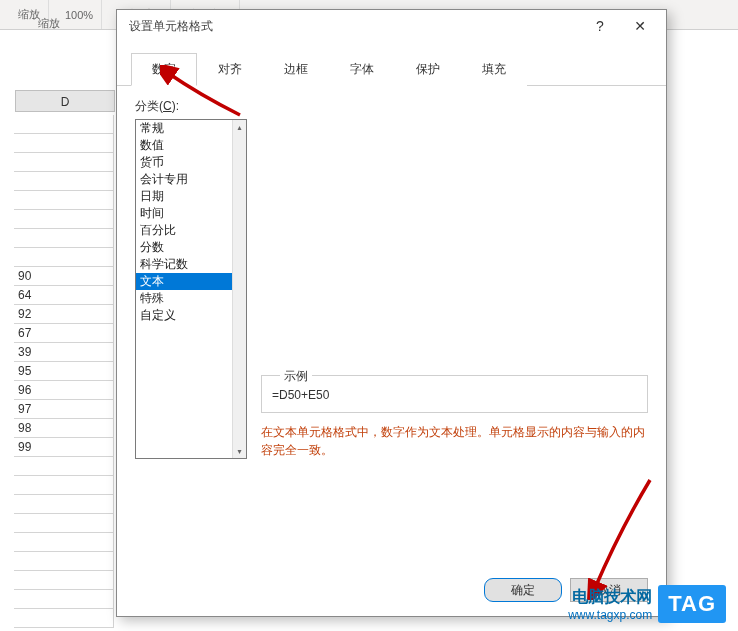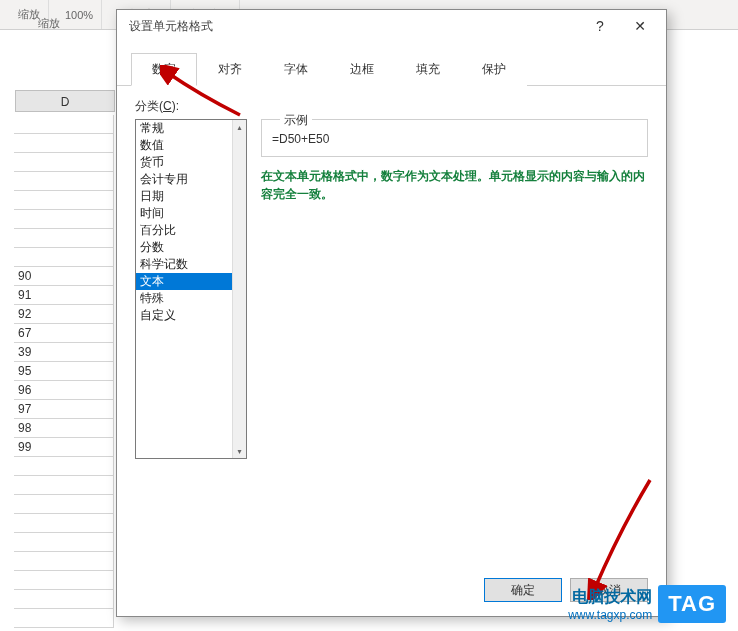--- a/index.html
+++ b/index.html
@@ -131,21 +131,21 @@
     .category-label {
       font-size: 12px;
       color: #333;
       margin-bottom: 4px;
     }
     .category-label u { text-decoration: underline; }
     
     .category-row {
       display: flex;
       gap: 14px;
-      align-items: flex-start;
+      align-items: flex-end;
     }
     
     .listbox {
       width: 112px;
       height: 340px;
       border: 1px solid #7a7a7a;
       background: #fff;
       position: relative;
       overflow: hidden;
     }
@@ -190,40 +190,39 @@
       background: #fff;
       padding: 0 4px;
       font-size: 12px;
       color: #333;
     }
     .example-value {
       color: #333;
       margin-top: 6px;
     }
     .desc {
-      color: #15803d;
+      color: #c2410c;
       line-height: 1.5;
-      font-weight: bold;
     }
     
     .footer {
       padding: 10px 18px 14px;
       display: flex;
       justify-content: flex-end;
       gap: 8px;
     }
     .btn-action {
       width: 78px; height: 24px;
       border: 1px solid #adadad;
       background: #e1e1e1;
       font-size: 12px;
       color: #333;
       display: flex; align-items: center; justify-content: center;
     }
-    .btn-action.primary { border-color: #0078d7; }
+    .btn-action.primary { border-color: #0078d7; border-radius: 9px; }
     
     
     .arrow-anno {
       position: absolute;
       pointer-events: none;
     }
     
     
     .watermark {
       position: absolute;
@@ -264,21 +263,21 @@
   <div class="sheet-cells" id="sheet-cells">
       <div class="cell"></div>
       <div class="cell"></div>
       <div class="cell"></div>
       <div class="cell"></div>
       <div class="cell"></div>
       <div class="cell"></div>
       <div class="cell"></div>
       <div class="cell"></div>
       <div class="cell">90</div>
-      <div class="cell">91</div>
+      <div class="cell">64</div>
       <div class="cell">92</div>
       <div class="cell">67</div>
       <div class="cell">39</div>
       <div class="cell">95</div>
       <div class="cell">96</div>
       <div class="cell">97</div>
       <div class="cell">98</div>
       <div class="cell">99</div>
       <div class="cell"></div>
       <div class="cell"></div>
@@ -295,24 +294,24 @@
 <div class="dialog">
   <div class="titlebar">
     <span class="title">设置单元格格式</span>
     <div class="btn">?</div>
     <div class="btn close">✕</div>
   </div>
 
   <div class="tabs" id="tab-strip">
       <div class="tab active">数字</div>
       <div class="tab">对齐</div>
+      <div class="tab">边框</div>
       <div class="tab">字体</div>
-      <div class="tab">边框</div>
+      <div class="tab">保护</div>
       <div class="tab">填充</div>
-      <div class="tab">保护</div>
     </div>
 
   <div class="content">
     <div class="category-label">
       <span>分类(</span><u>C</u><span>):</span>
     </div>
     <div class="category-row">
       <div class="listbox">
         <div class="listbox-inner" id="category-list">
             <div class="item">常规</div>

